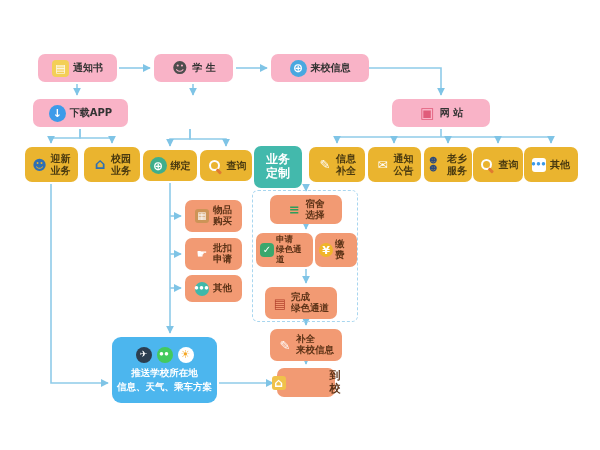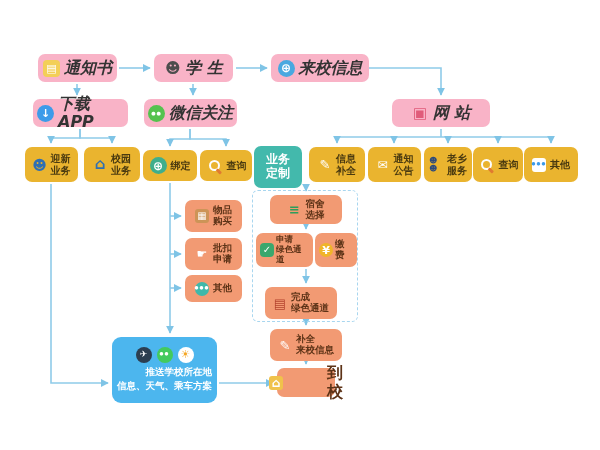--- a/index.html
+++ b/index.html
@@ -1,29 +1,29 @@
 <!DOCTYPE html>
 <html><head>
 <meta charset="utf-8">
 <style>
   html,body{margin:0;padding:0;background:#ffffff;font-family:"DejaVu Sans",sans-serif;}
   .canvas{position:relative;width:600px;height:450px;background:#ffffff;overflow:hidden;}
   svg.arrows{position:absolute;left:0;top:0;z-index:1;}
   .node{position:absolute;z-index:2;display:flex;align-items:center;justify-content:center;gap:4px;
         border-radius:7px;box-sizing:border-box;padding:2px 4px;}
   .pink{background:#f9b3c7;}
-  .pink .lbl{color:#333333;font-size:16px;font-weight:bold;font-style:italic;}
+  .pink .lbl{color:#333333;font-size:10px;font-weight:bold;}
   .gold{background:#eab42f;}
   .gold .lbl{color:#4a3a10;font-size:10px;font-weight:bold;}
   .orange{background:#f29a73;}
   .orange .lbl{color:#5d3317;font-size:9.5px;font-weight:bold;}
   .teal{background:#43b9ac;}
   .teal .lbl{color:#ffffff;font-size:12px;font-weight:bold;text-align:center;}
   .blue-box{background:#4cb6ee;flex-direction:column;gap:3px;padding:5px 4px;border-radius:9px;}
-  .blue-box .lbl{color:#ffffff;font-size:9.5px;font-weight:bold;text-align:right;line-height:1.45;font-family:Liberation Mono, monospace;}
+  .blue-box .lbl{color:#ffffff;font-size:9.5px;font-weight:bold;text-align:center;line-height:1.45;}
   .lbl{white-space:pre-line;line-height:1.15;}
   .dashed{position:absolute;z-index:1;border:1.5px dashed #a8d6ef;border-radius:6px;box-sizing:border-box;}
   
   .ic{width:17px;height:17px;border-radius:4px;display:inline-flex;align-items:center;justify-content:center;
       flex:none;font-weight:bold;line-height:1;}
   .ic-sm{width:14px;height:14px;}
   .ic-doc{background:#f3cf57;color:#ffffff;font-size:11px;}
   .ic-person{color:#4d4d4d;font-size:15px;}
   .ic-globe{background:#49a8e0;color:#ffffff;border-radius:50%;font-size:12px;}
   .ic-download{background:#3d9be9;color:#ffffff;border-radius:50%;font-size:11px;}
@@ -110,24 +110,20 @@
   </div>
   <div class="node pink" style="left:271px;top:54px;width:98px;height:28px;">
     <span class="ic ic-globe">⊕</span>
     <span class="lbl">来校信息</span>
   </div>
 
   <div class="node pink" style="left:33px;top:99px;width:95px;height:28px;">
     <span class="ic ic-download">↓</span>
     <span class="lbl">下载APP</span>
   </div>
-  <div class="node pink" style="left:144px;top:99px;width:93px;height:28px;">
-    <span class="ic ic-wechat">●●</span>
-    <span class="lbl">微信关注</span>
-  </div>
   <div class="node pink" style="left:392px;top:99px;width:98px;height:28px;">
     <span class="ic ic-monitor">▣</span>
     <span class="lbl">网 站</span>
   </div>
 
   <div class="node gold" style="left:25px;top:147px;width:53px;height:35px;">
     <span class="ic ic-sm ic-people">☻</span>
     <span class="lbl">迎新
 业务</span>
   </div>
@@ -207,21 +203,21 @@
 绿色通道</span>
   </div>
 
   <div class="node orange" style="left:270px;top:329px;width:72px;height:32px;">
     <span class="ic ic-sm ic-pencil">✎</span>
     <span class="lbl">补全
 来校信息</span>
   </div>
   <div class="node orange" style="left:277px;top:368px;width:58px;height:29px;">
     <span class="ic ic-sm ic-school">⌂</span>
-    <span class="lbl" style="font-size:16px;margin-left:40px;">到校</span>
+    <span class="lbl" style="font-size:11px;margin-left:40px;">到校</span>
   </div>
 
   <div class="node blue-box" style="left:112px;top:337px;width:105px;height:66px;">
     <span class="minis">
       <span class="mini mini-app">✈</span>
       <span class="mini mini-chat">●●</span>
       <span class="mini mini-sun">☀</span>
     </span>
     <span class="lbl">推送学校所在地
 信息、天气、乘车方案</span>

